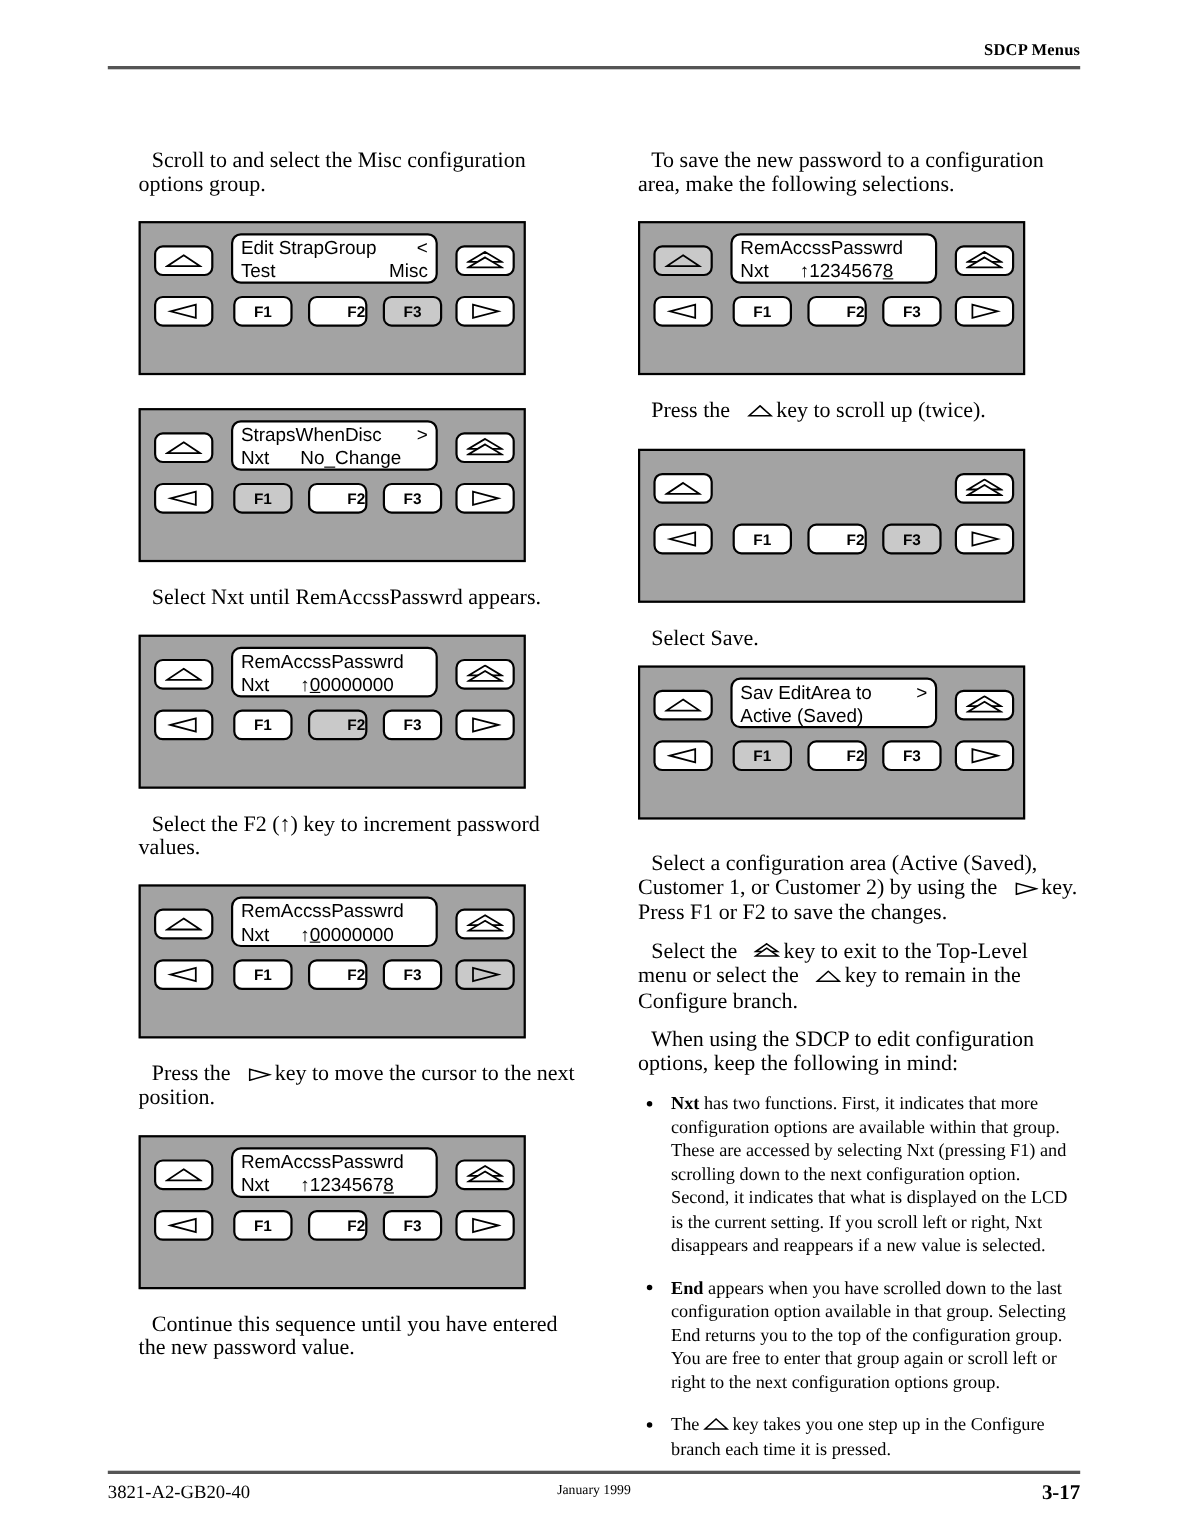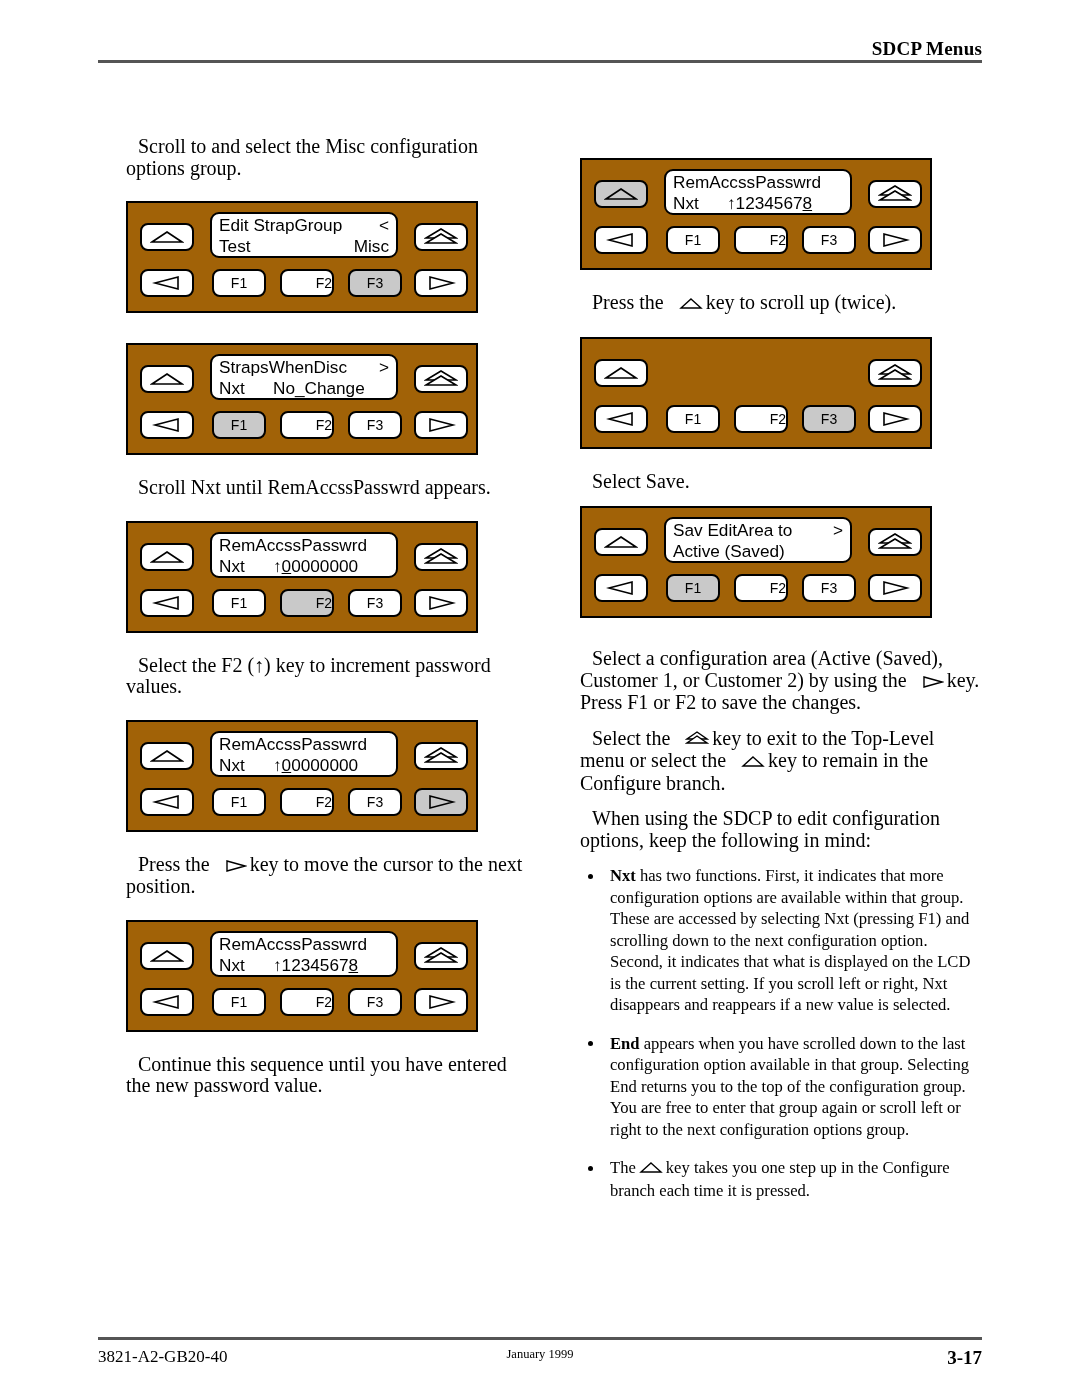--- a/index.html
+++ b/index.html
@@ -23,21 +23,21 @@
     top: 38px;
     width: 884px;
     height: 30px;
   }
   #page-header .hdr-text {
     position: absolute;
     right: 0;
     top: 0;
     font-family: "Liberation Serif", serif;
     font-weight: bold;
-    font-size: 19px;
+    font-size: 15px;
     letter-spacing: 0.2px;
     color: #000;
   }
   #page-header .hdr-rule {
     position: absolute;
     left: 0;
     right: 0;
     top: 22px;
     height: 2.5px;
     background: #555555;
@@ -95,23 +95,23 @@
     height: 5px;
     border-radius: 50%;
     background: #000;
   }
   .b { font-weight: bold; }
 
   
   .sdcp-panel {
     position: relative;
     width: 352px;
-    height: 112px;
+    height: 140px;
     border: 2.4px solid #000;
-    background: #a16207;
+    background: #a3a3a3;
     box-sizing: border-box;
   }
 
   
   .lcd {
     position: absolute;
     left: 82px;
     top: 9px;
     width: 188px;
     height: 46px;
@@ -143,20 +143,21 @@
   .key {
     position: absolute;
     border: 2px solid #000;
     border-radius: 8px;
     background: #ffffff;
     box-sizing: border-box;
     font-family: "Liberation Sans", sans-serif;
     font-size: 14px;
     color: #000;
     text-align: center;
+    font-weight: bold;
   }
   .key.hl { background: #c9c9c9; }
 
   
   .key.k-up     { left: 12px;  top: 20px;  width: 54px; height: 28px; }
   .key.k-left   { left: 12px;  top: 66px;  width: 54px; height: 28px; }
   .key.k-top    { left: 286px; top: 20px;  width: 54px; height: 28px; }
   .key.k-right  { left: 286px; top: 66px;  width: 54px; height: 28px; }
 
   
@@ -323,21 +324,21 @@
     <div class="key k-f2">
         <span class="lbl">F2</span>
       </div>
     <div class="key k-f3">
         <span class="lbl">F3</span>
       </div>
   </div>
 
   <div class="gap-m"></div>
 
-  <p class="para">Scroll Nxt until RemAccssPasswrd appears.</p>
+  <p class="para">Select Nxt until RemAccssPasswrd appears.</p>
 
   <div class="gap-m"></div>
 
   <div class="sdcp-panel">
     <div class="lcd">
       <div class="lcd-line l1">
         <span class="lcd-left">RemAccssPasswrd</span>
       </div>
       <div class="lcd-line l2">
         <span class="lcd-left">Nxt</span>
@@ -498,20 +499,21 @@
       </div>
   </div>
 
   <div class="gap-m"></div>
 
   <p class="para">Continue this sequence until you have entered the new password value.</p>
 </div>
 
 <div class="column" id="col-right">
 
+  <p class="para">To save the new password to a configuration area, make the following selections.</p>
 
   <div class="gap-m"></div>
 
   <div class="sdcp-panel">
     <div class="lcd">
       <div class="lcd-line l1">
         <span class="lcd-left">RemAccssPasswrd</span>
       </div>
       <div class="lcd-line l2">
         <span class="lcd-left">Nxt</span>

